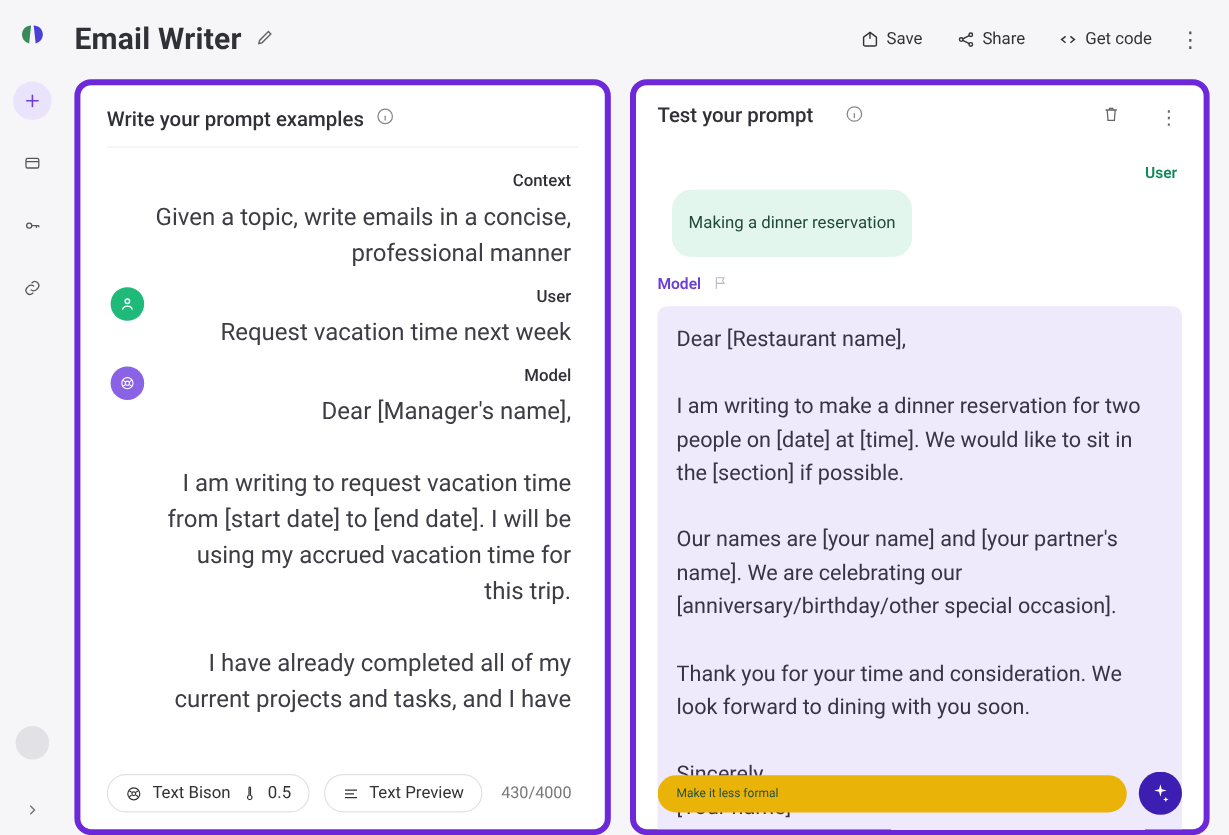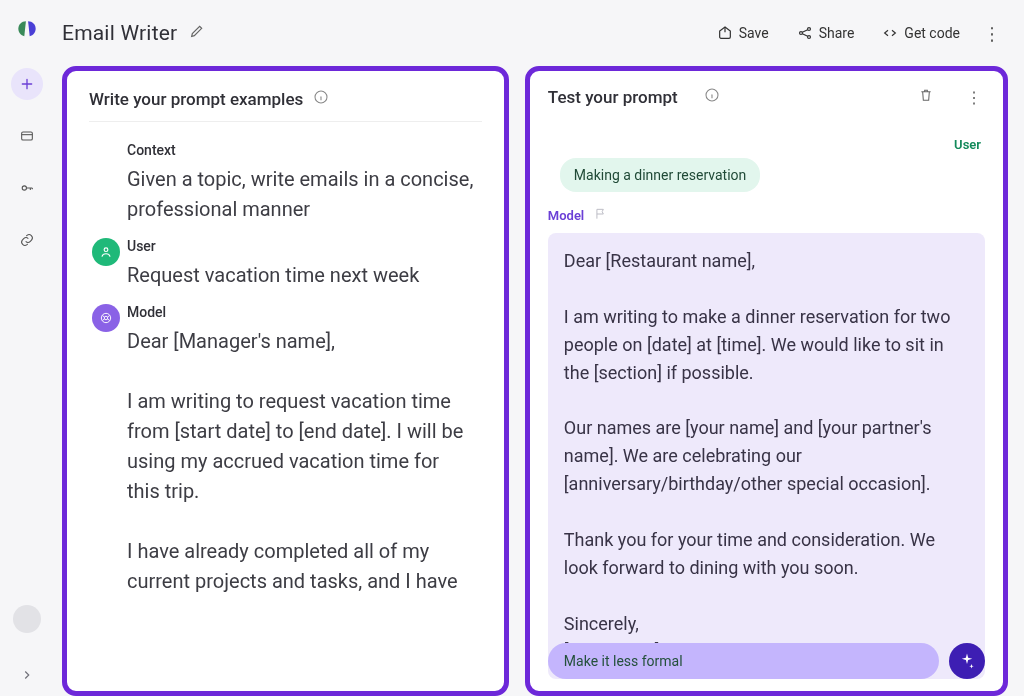--- a/index.html
+++ b/index.html
@@ -7,55 +7,55 @@
   .app { display: flex; width: 100%; height: 100%; }
   .rail { width: 54px; display: flex; flex-direction: column; align-items: center; padding-top: 18px; gap: 20px; }
   .logo svg { width: 26px; height: 26px; }
   .rail-btn { width: 32px; height: 32px; border-radius: 50%; display: flex; align-items: center; justify-content: center; cursor: pointer; color: #555; }
   .rail-btn.add { background: #e9e4fb; color: #6b3fd6; }
   .rail-spacer { flex: 1; }
   .avatar { width: 28px; height: 28px; border-radius: 50%; background: #e2e2e6; margin-bottom: 14px; }
   .chev { color: #707079; margin-bottom: 10px; cursor: pointer; }
   .main { flex: 1; display: flex; flex-direction: column; padding: 12px 16px 0 8px; }
   .topbar { display: flex; align-items: center; height: 42px; gap: 12px; padding-right: 4px; }
-  .title { font-size: 21px; font-weight: 400; letter-spacing: .2px; }
+  .title { font-size: 25px; font-weight: 700; letter-spacing: .2px; }
   .pencil { color: #666; cursor: pointer; }
   .topbar-spacer { flex: 1; }
   .top-action { display: flex; align-items: center; gap: 6px; font-size: 14px; color: #333; cursor: pointer; padding: 6px 8px; border-radius: 6px; }
   .top-action svg { width: 16px; height: 16px; }
   .more-dots { width: 24px; text-align: center; color: #555; cursor: pointer; font-size: 18px; }
   .workspace { flex: 1; display: flex; gap: 16px; margin-top: 12px; min-height: 0; }
   .panel { background: #fff; border-radius: 14px; border: 5px solid #6d28d9; display: flex; flex-direction: column; min-height: 0; }
   .panel.left { flex: 1 1 48%; padding: 18px 22px 90px 22px; overflow: hidden; position: relative; }
   .panel.right { flex: 1 1 52%; padding: 0; overflow: hidden; position: relative; }
   .panel-head { display: flex; align-items: center; gap: 10px; font-size: 17px; font-weight: 500; padding-bottom: 12px; border-bottom: 1px solid #eee; }
   .panel-head .info { color: #888; cursor: pointer; }
   .left-scroll { margin-top: 10px; overflow-y: auto; height: 100%; padding-right: 6px; }
-  .section { display: flex; gap: 4px; padding: 10px 0 4px 0; }
+  .section { display: flex; gap: 4px; padding: 10px 0 4px 0; text-align: right; }
   .section .iconcol { width: 34px; display: flex; justify-content: center; }
   .section .content { flex: 1; }
   .role-label { font-weight: 500; font-size: 14px; margin-bottom: 6px; }
   .body-text { font-size: 20px; line-height: 1.5; color: #3d3d44; white-space: pre-line; }
   .chip { width: 28px; height: 28px; border-radius: 50%; display: flex; align-items: center; justify-content: center; color: #fff; font-size: 14px; }
   .chip.user { background: #1fb979; }
   .chip.model { background: #8a62e6; }
   .right-head { display: flex; align-items: center; gap: 26px; padding: 16px 18px 12px 18px; }
   .right-head .title2 { font-size: 17px; font-weight: 500; }
   .right-head-spacer { flex: 1; }
   .icon-btn { color: #666; cursor: pointer; width: 22px; text-align: center; }
   .test-banner { background: #f4f4f6; padding: 9px 18px; font-size: 14px; color: #555; border-top: 1px solid #ececef; border-bottom: 1px solid #ececef; }
   .right-scroll { flex: 1; overflow-y: auto; padding: 12px 18px 70px 18px; }
   .user-row { text-align: right; font-size: 13px; font-weight: 600; color: #138a5b; margin: 6px 4px 6px 0; }
-  .user-bubble { display: inline-block; background: #e2f6ed; color: #204a37; border-radius: 16px; padding: 9px 14px; font-size: 14px; margin-left: 12px; }
+  .user-bubble { display: inline-block; background: #e2f6ed; color: #204a37; border-radius: 16px; padding: 20px 14px; font-size: 14px; margin-left: 12px; }
   .model-head { display: flex; align-items: center; gap: 10px; margin: 14px 0 8px 0; }
   .model-label { color: #6b3fd6; font-weight: 600; font-size: 13px; }
   .flag { color: #b8b8c2; cursor: pointer; }
   .model-bubble { background: #eee9fb; border-radius: 8px; padding: 14px 16px; font-size: 18px; line-height: 1.55; color: #383346; white-space: pre-line; }
   .compose { position: absolute; left: 18px; right: 18px; bottom: 12px; display: flex; align-items: center; gap: 10px; }
-  .compose-input { flex: 1; background: #c4b5fd; border-radius: 20px; padding: 10px 16px; font-size: 14px; color: #24503b; }
+  .compose-input { flex: 1; background: #eab308; border-radius: 20px; padding: 10px 16px; font-size: 10px; color: #24503b; }
   .send-btn { width: 36px; height: 36px; border-radius: 50%; background: #3d1eb3; color: #fff; display: flex; align-items: center; justify-content: center; cursor: pointer; font-size: 17px; }
   .footer { position: absolute; left: 22px; right: 22px; bottom: 14px; display: flex; align-items: center; gap: 12px; }
   .pill { display: flex; align-items: center; gap: 8px; background: #fff; border: 1px solid #e2e0e6; border-radius: 20px; padding: 7px 14px; font-size: 14px; color: #333; cursor: pointer; }
   .pill svg { width: 15px; height: 15px; }
   .token-count { font-size: 13.5px; color: #777; margin-left: 4px; }
   ::-webkit-scrollbar { width: 8px; } ::-webkit-scrollbar-thumb { background: #ddd; border-radius: 4px; }
 </style>
 </head>
 <body>
 
@@ -187,20 +187,41 @@
 I am looking forward to this time to relax and recharge. I will be back in the office on [return date].
 
 Thank you for your approval.
 
 Sincerely,
 [Your name]</div>
             </div>
           </div>
         </div>
 
+        <div class="footer">
+          <div class="pill">
+            <svg viewBox="0 0 24 24" fill="none" stroke="currentColor" stroke-width="1.6">
+                <circle cx="12" cy="12" r="2.5"></circle>
+                <circle cx="12" cy="12" r="8"></circle>
+                <path d="M6 8l3 2M18 8l-3 2M6 16l3-2M18 16l-3-2"></path>
+              </svg>
+            <span>Text Bison</span>
+            <svg viewBox="0 0 24 24" fill="none" stroke="currentColor" stroke-width="1.6">
+                <path d="M12 4v10a3 3 0 1 0 2 0V4a1 1 0 0 0-2 0z"></path>
+              </svg>
+            <span>0.5</span>
+          </div>
+          <div class="pill">
+            <svg viewBox="0 0 24 24" fill="none" stroke="currentColor" stroke-width="1.8">
+                <path d="M4 7h16M4 12h12M4 17h16"></path>
+              </svg>
+            <span>Text Preview</span>
+          </div>
+          <span class="token-count">430/4000</span>
+        </div>
       </div>
 
       <div class="panel right">
         <div class="right-head">
           <span class="title2">Test your prompt</span>
           <span class="info">
             <svg width="16" height="16" viewBox="0 0 24 24" fill="none" stroke="#888" stroke-width="1.6">
                 <circle cx="12" cy="12" r="9"></circle>
                 <path d="M12 8h.01M11 12h1v5"></path>
               </svg>

